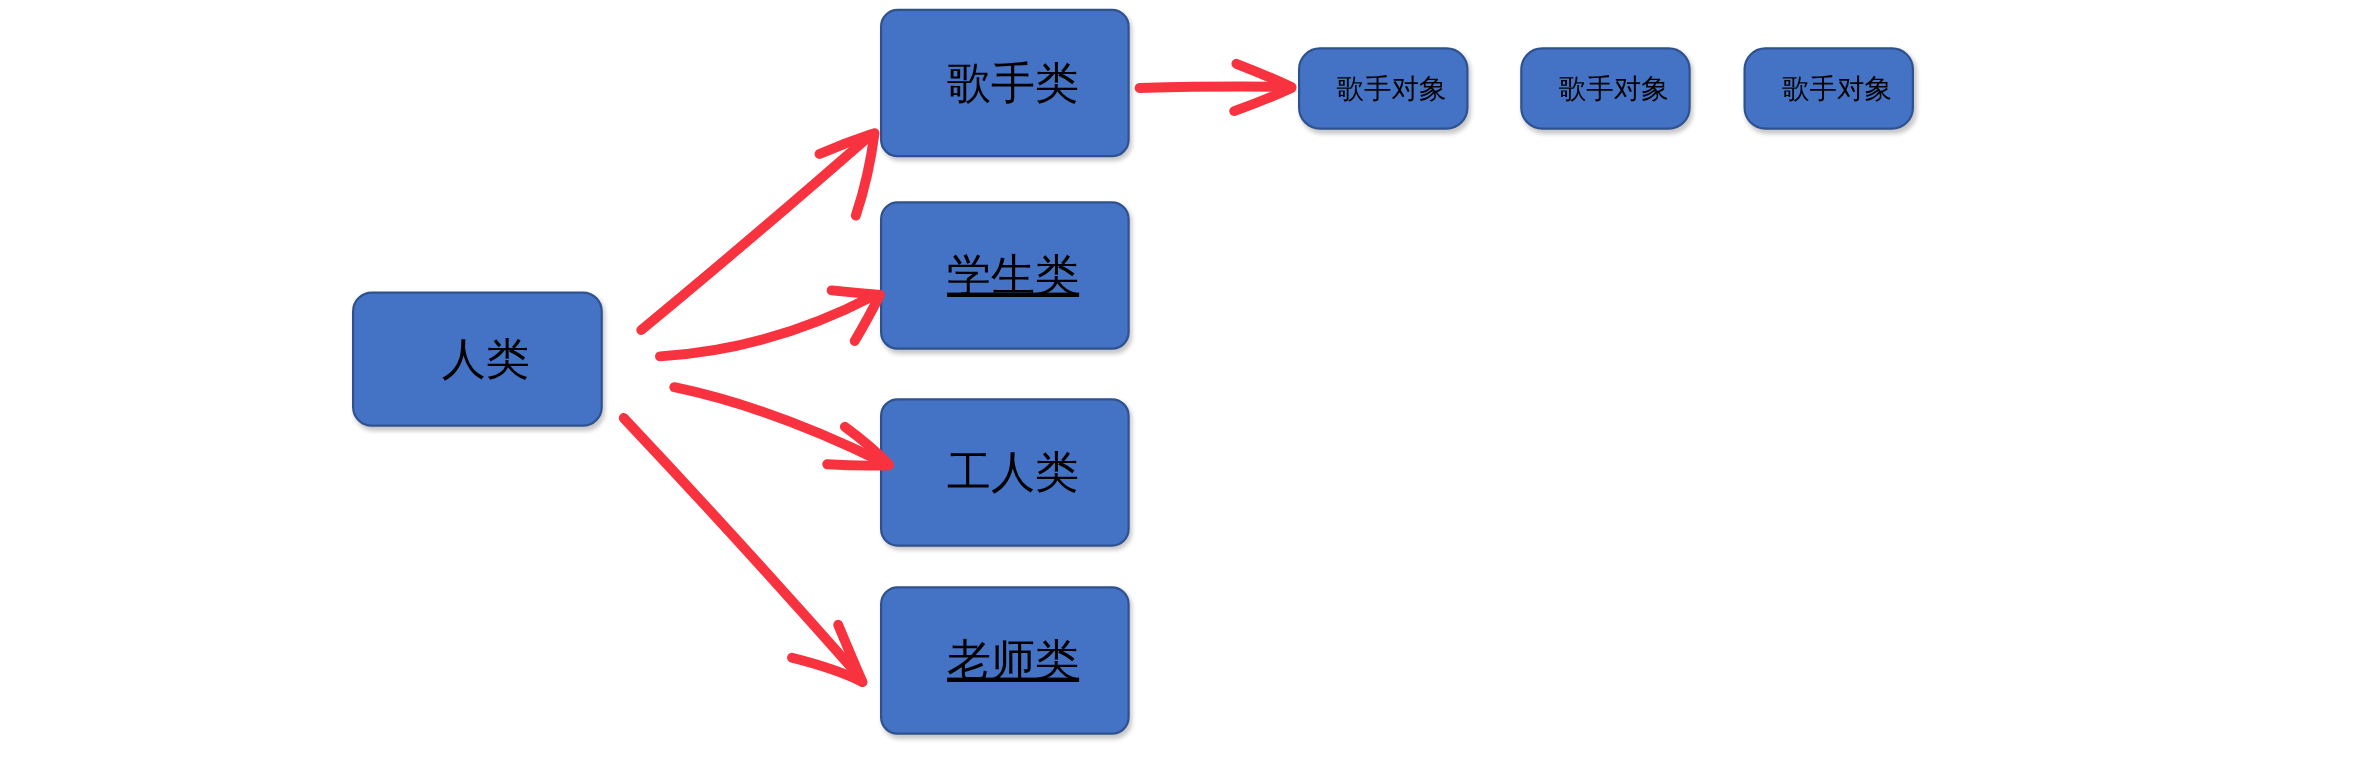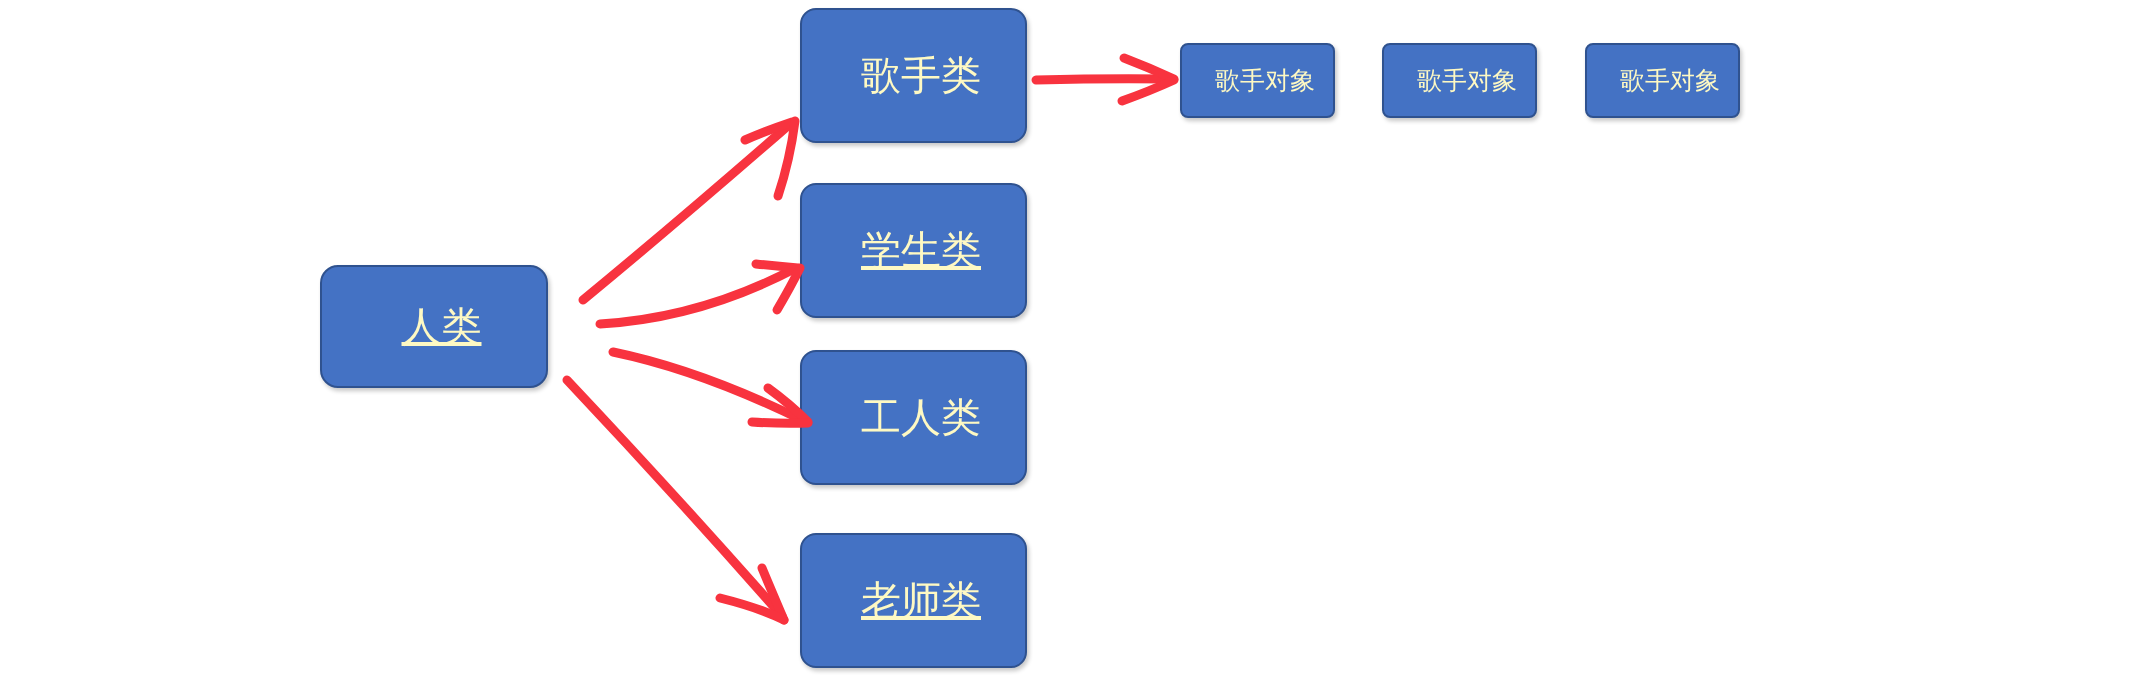--- a/index.html
+++ b/index.html
@@ -11,45 +11,45 @@
     position:relative;
   }
   #canvas{position:absolute;left:0;top:0;width:2150px;height:692px;}
 
   .node{
     position:absolute;
     box-sizing:border-box;
     display:flex;
     align-items:center;
     justify-content:center;
-    color:#fef9c3;
+    color:#000000;
     background:#4472C4;
     border:2px solid #2F528F;
     border-radius:14px;
     box-shadow:2px 3px 4px rgba(0,0,0,0.22);
     user-select:none;
     z-index:2;
     padding-left:15px;
   }
   .node.root{
     left:320px;top:265px;width:228px;height:123px;
-    font-size:40px;border-radius:18px;text-decoration:underline;
+    font-size:40px;border-radius:18px;
   }
   .node.cls{
     left:800px;width:227px;height:135px;
     font-size:40px;border-radius:16px;
   }
   .node.cls.c0{top:8px;}
   .node.cls.c1{top:183px;text-decoration:underline;}
-  .node.cls.c2{top:350px;}
+  .node.cls.c2{top:362px;}
   .node.cls.c3{top:533px;text-decoration:underline;}
 
   .node.obj{
     top:43px;width:155px;height:75px;
-    font-size:25px;border-radius:8px;
+    font-size:25px;border-radius:20px;
   }
   .node.obj.o0{left:1180px;}
   .node.obj.o1{left:1382px;}
   .node.obj.o2{left:1585px;}
 
   .arrows{position:absolute;left:0;top:0;width:2150px;height:692px;z-index:3;pointer-events:none;}
   .stroke{
     fill:none;
     stroke:#F8333F;
     stroke-width:9;

